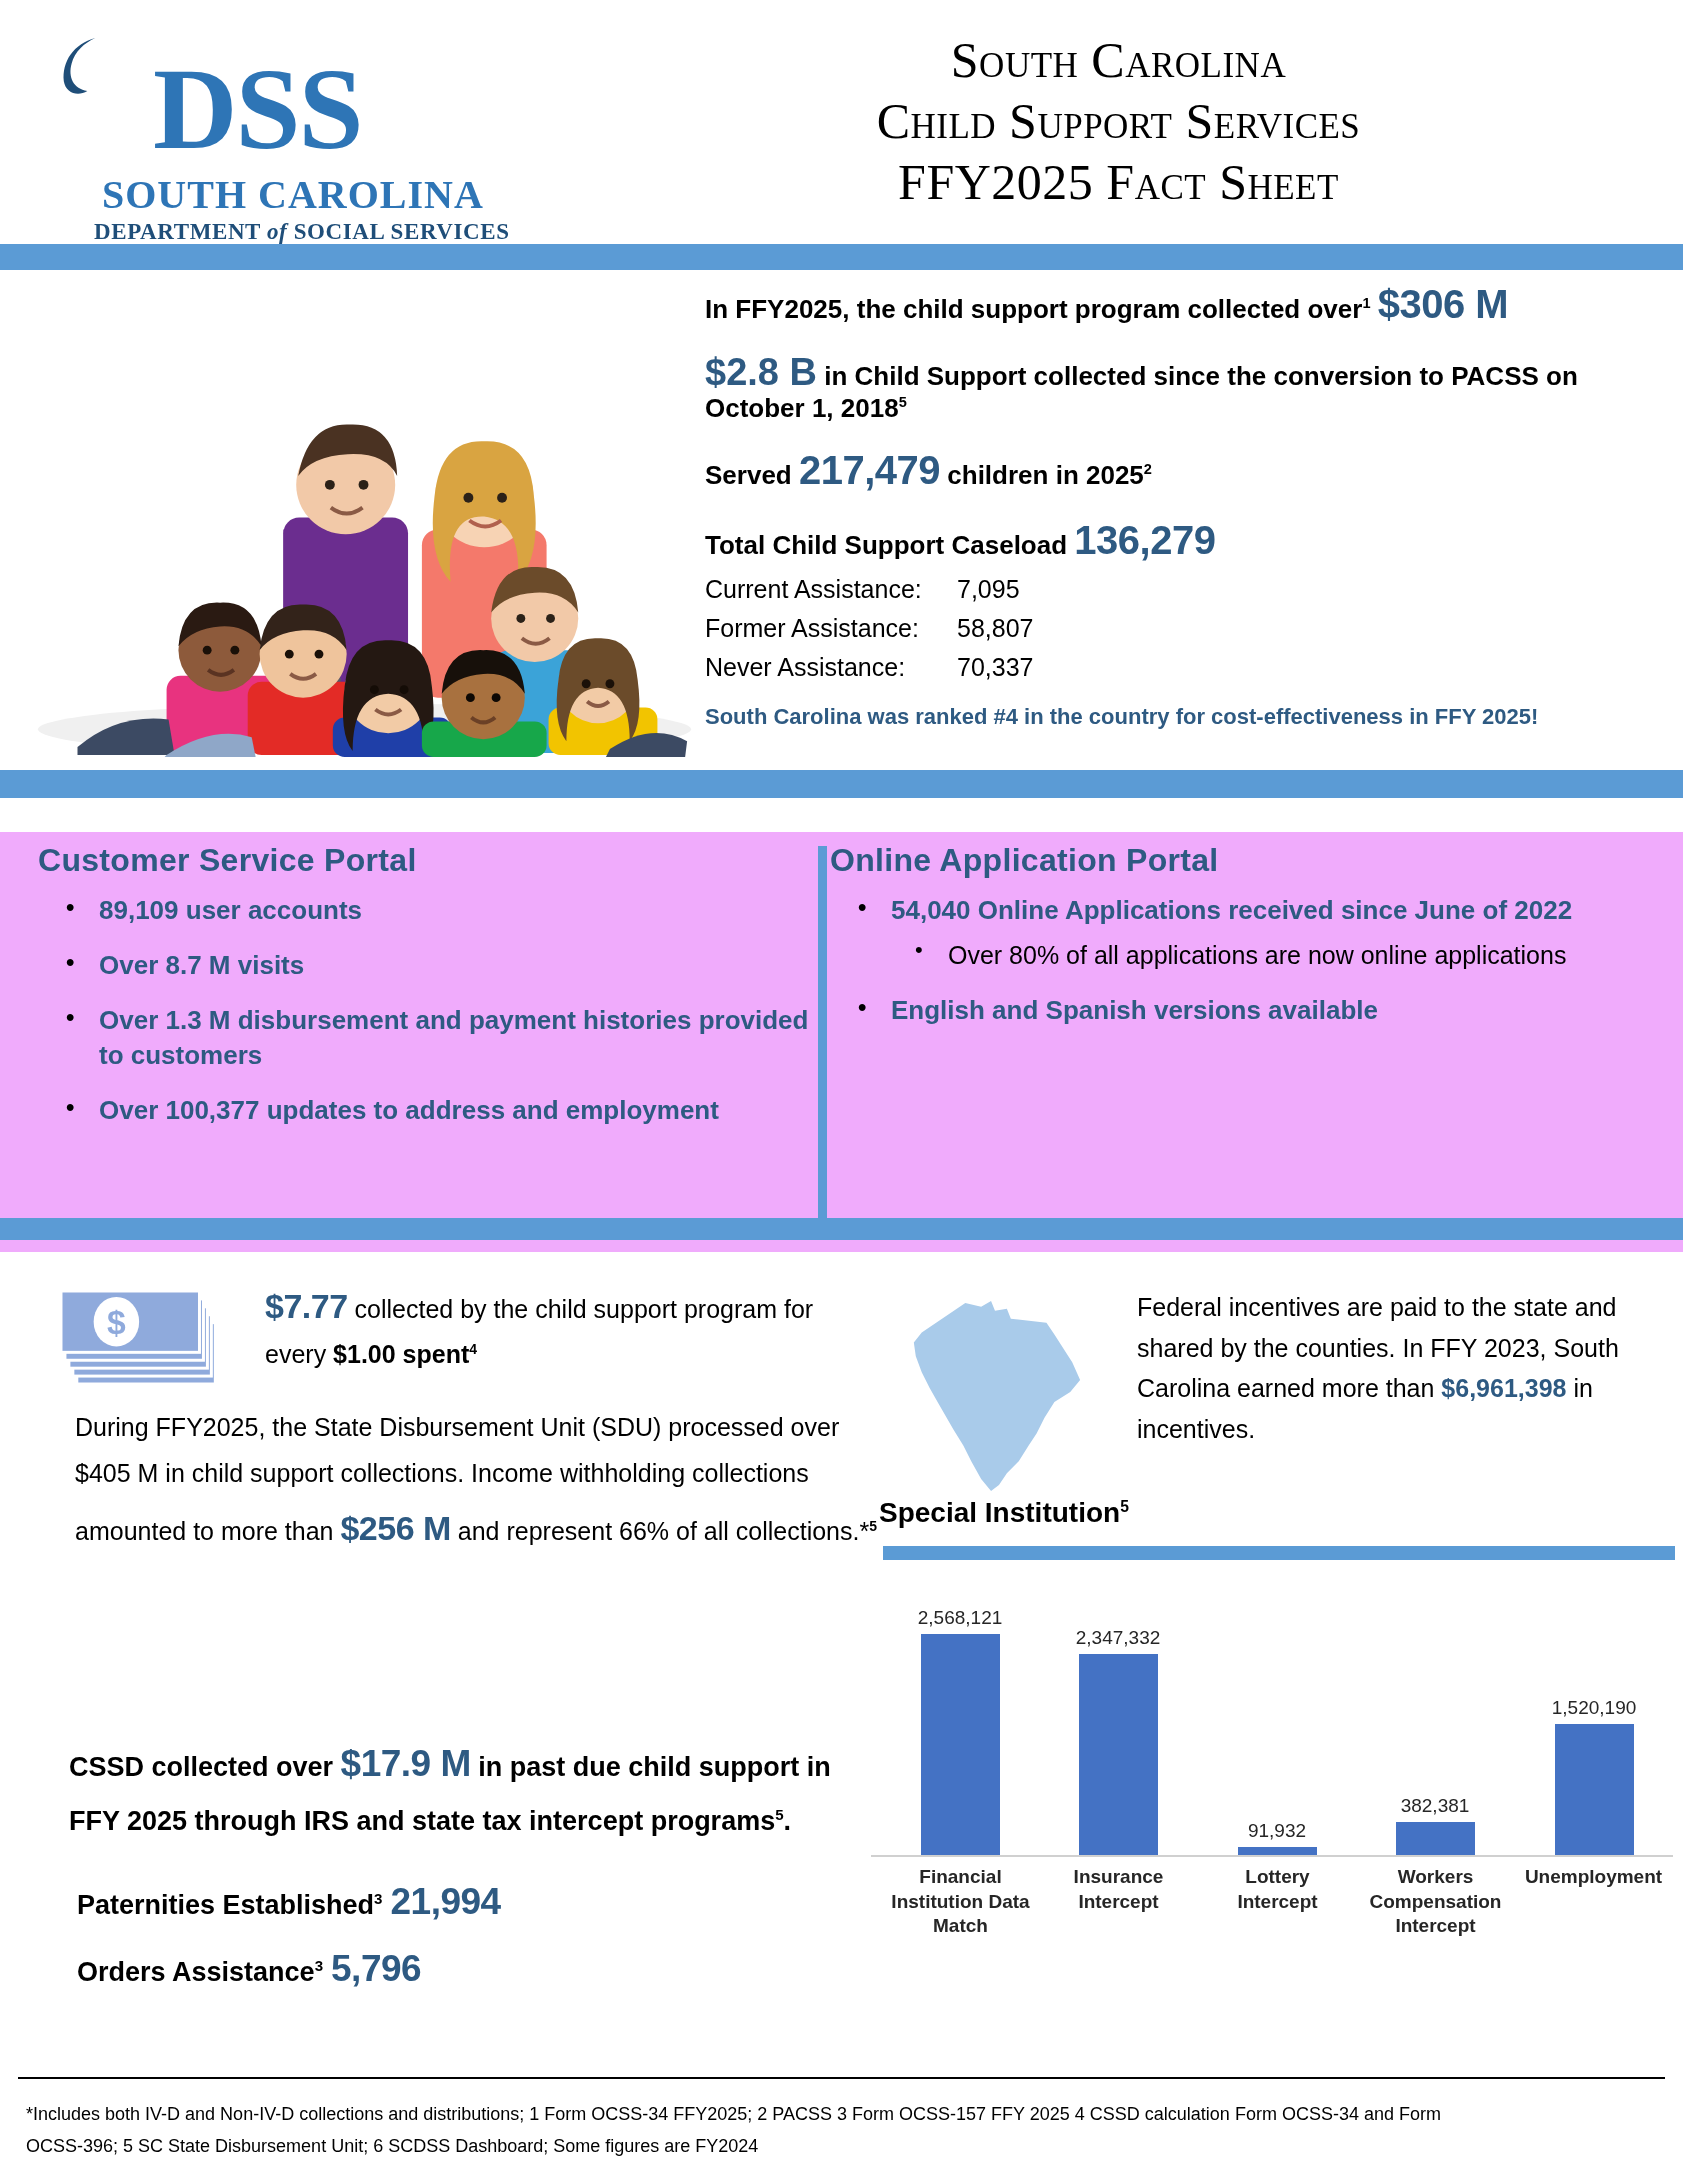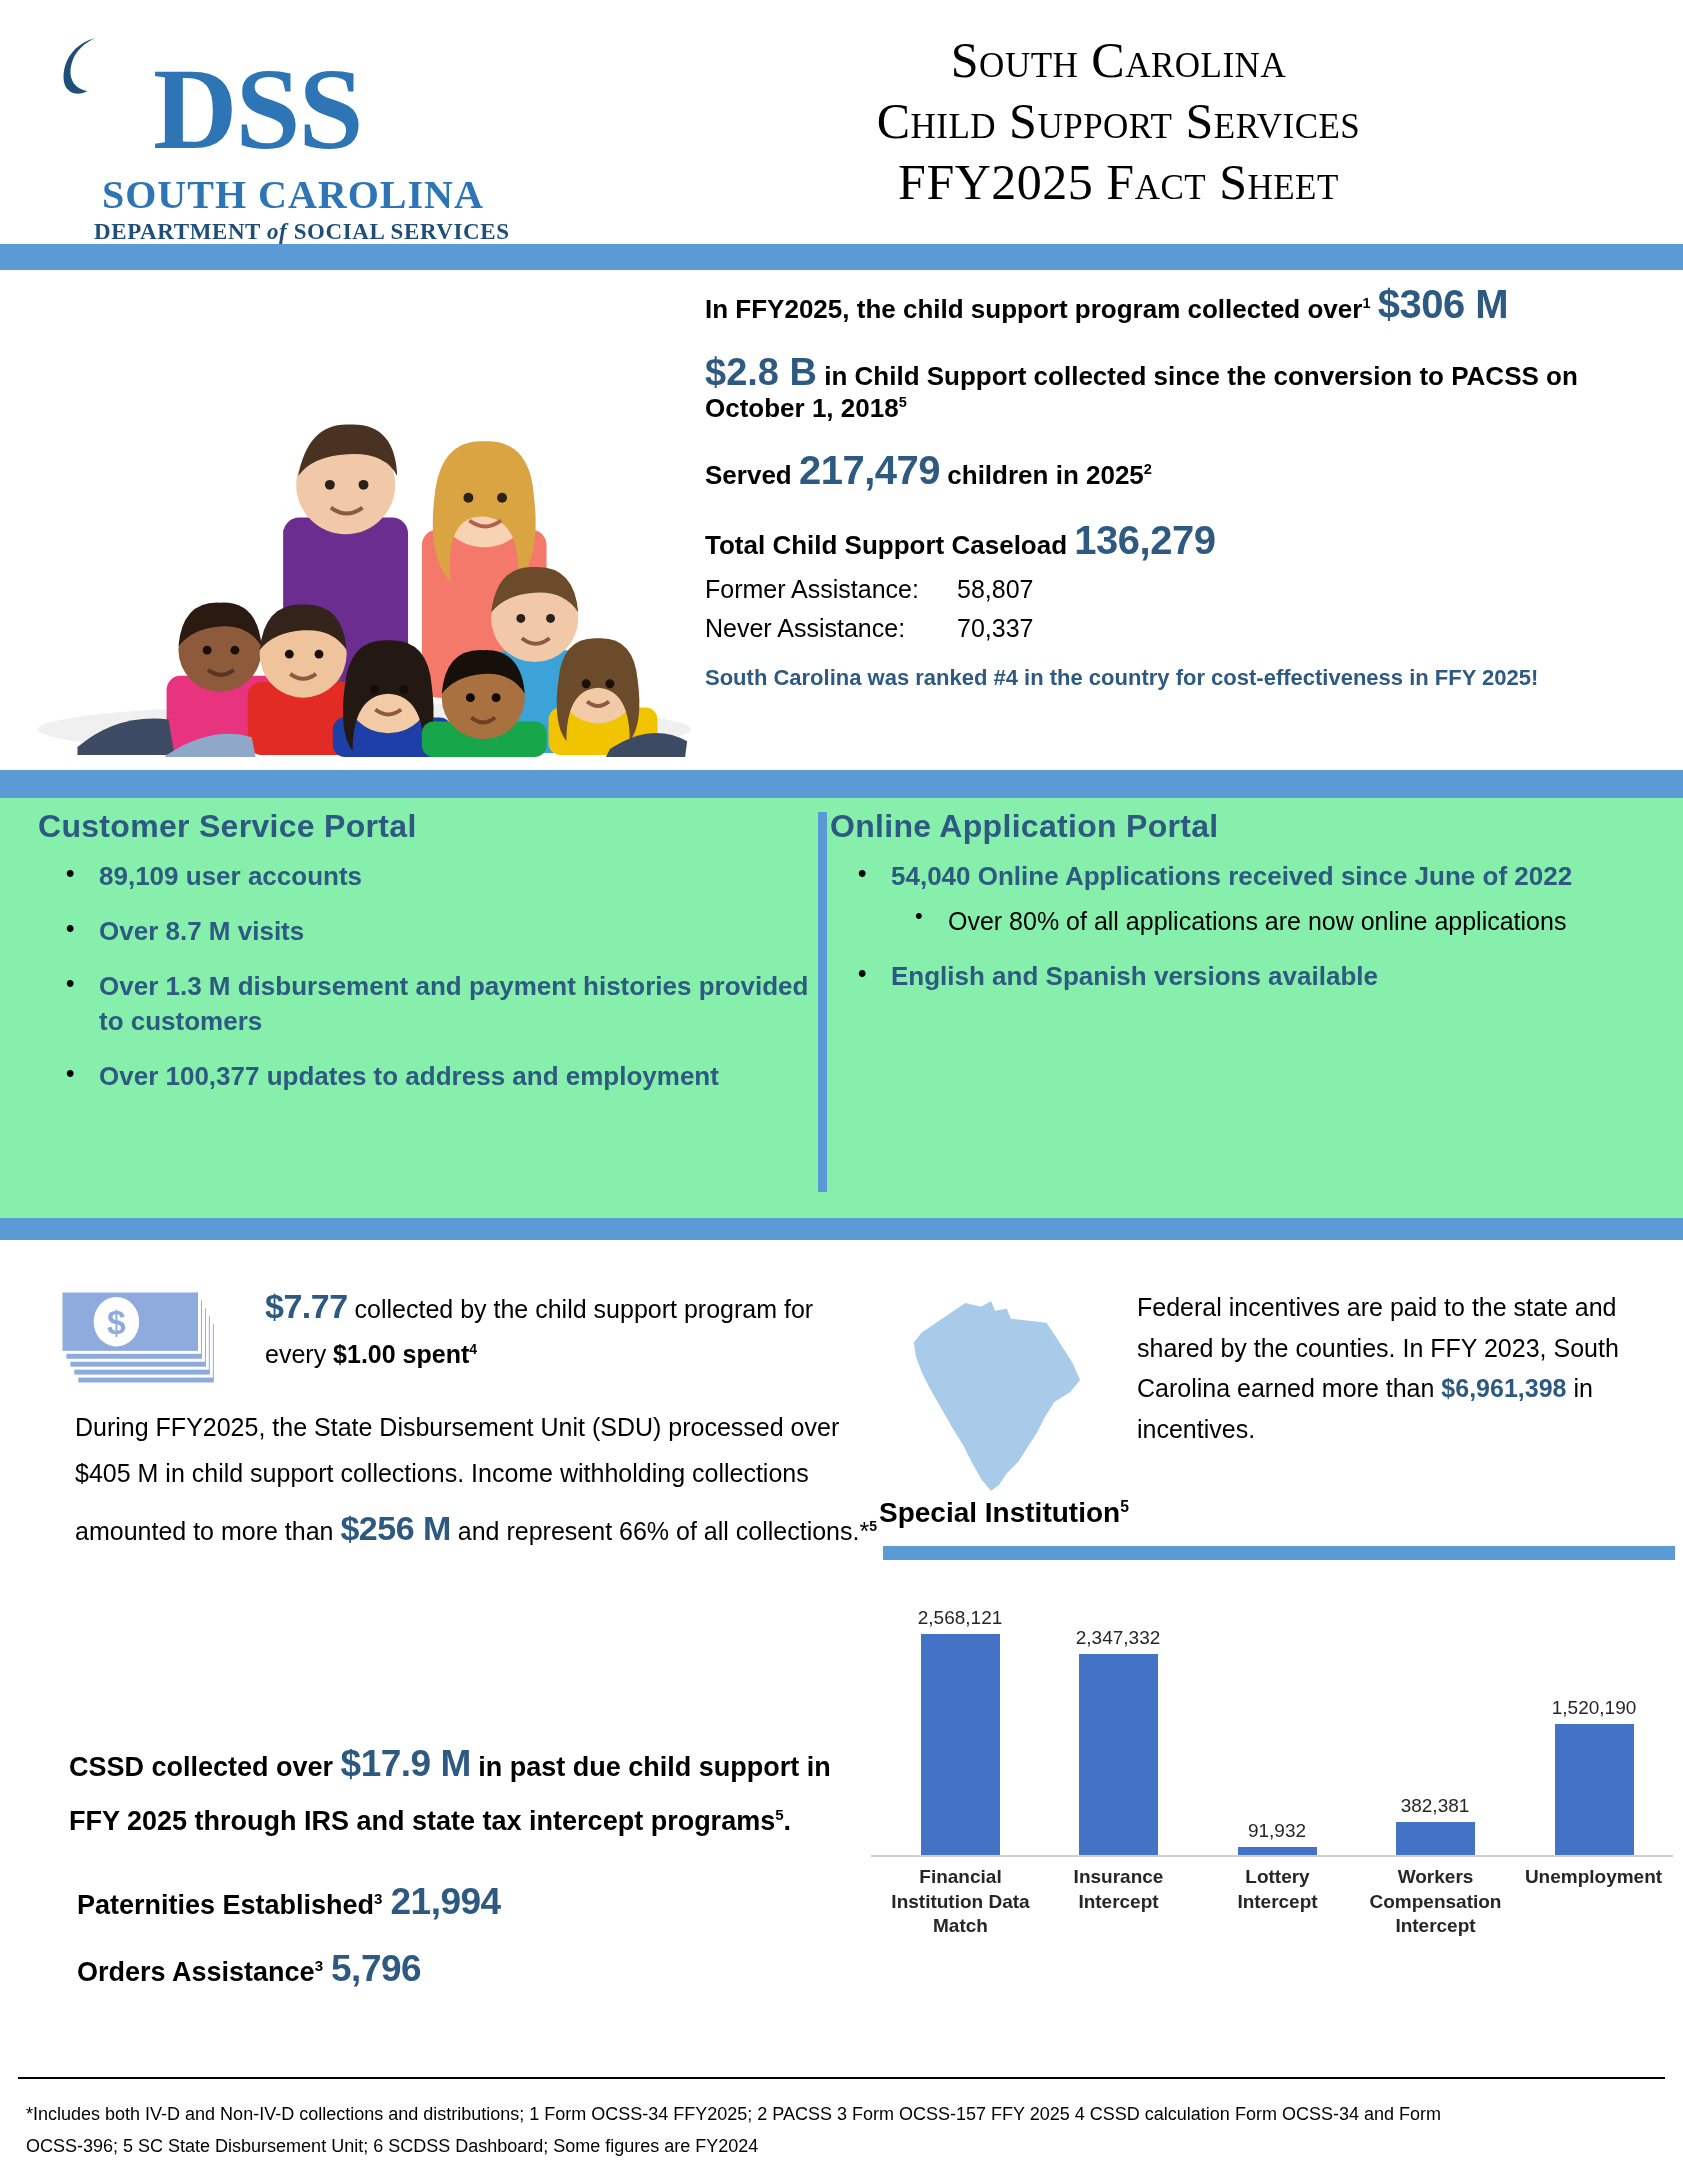--- a/index.html
+++ b/index.html
@@ -90,22 +90,22 @@
   .rank-line {
     margin-top: 22px; color: #2E5A82; font-size: 22px; font-weight: bold;
   }
 
   
   .portal-topbar {
     position: absolute; left: 0; top: 770px; width: 1683px; height: 28px;
     background: #5B9BD5;
   }
   .portal-panel {
-    position: absolute; left: 0; top: 798px; width: 1683px; height: 420px;
-    background: #86efac;
+    position: absolute; left: 0; top: 832px; width: 1683px; height: 420px;
+    background: #f0abfc;
   }
   .portal-left { position: absolute; left: 38px; top: 10px; width: 772px; }
   .portal-right { position: absolute; left: 830px; top: 10px; width: 812px; }
   .portal-divider {
     position: absolute; left: 818px; top: 14px; width: 9px; height: 380px;
     background: #5B9BD5;
   }
   .portal-title {
     font-size: 32px; font-weight: bold; color: #2E5A82;
     margin: 0 0 14px 0; letter-spacing: 0.3px;
@@ -326,20 +326,24 @@
     <div class="stat-line">
       <span>Served</span>
       <span class="big">217,479</span>
       <span>children in 2025</span><sup>2</sup>
     </div>
     <div class="caseload-head">
       <span>Total Child Support Caseload</span>
       <span class="big">136,279</span>
     </div>
     <div class="caseload-rows">
+      <div class="row">
+        <span class="lab">Current Assistance:</span>
+        <span class="val">7,095</span>
+      </div>
       <div class="row">
         <span class="lab">Former Assistance:</span>
         <span class="val">58,807</span>
       </div>
       <div class="row">
         <span class="lab">Never Assistance:</span>
         <span class="val">70,337</span>
       </div>
     </div>
     <div class="rank-line">South Carolina was ranked #4 in the country for cost-effectiveness in FFY 2025!</div>

